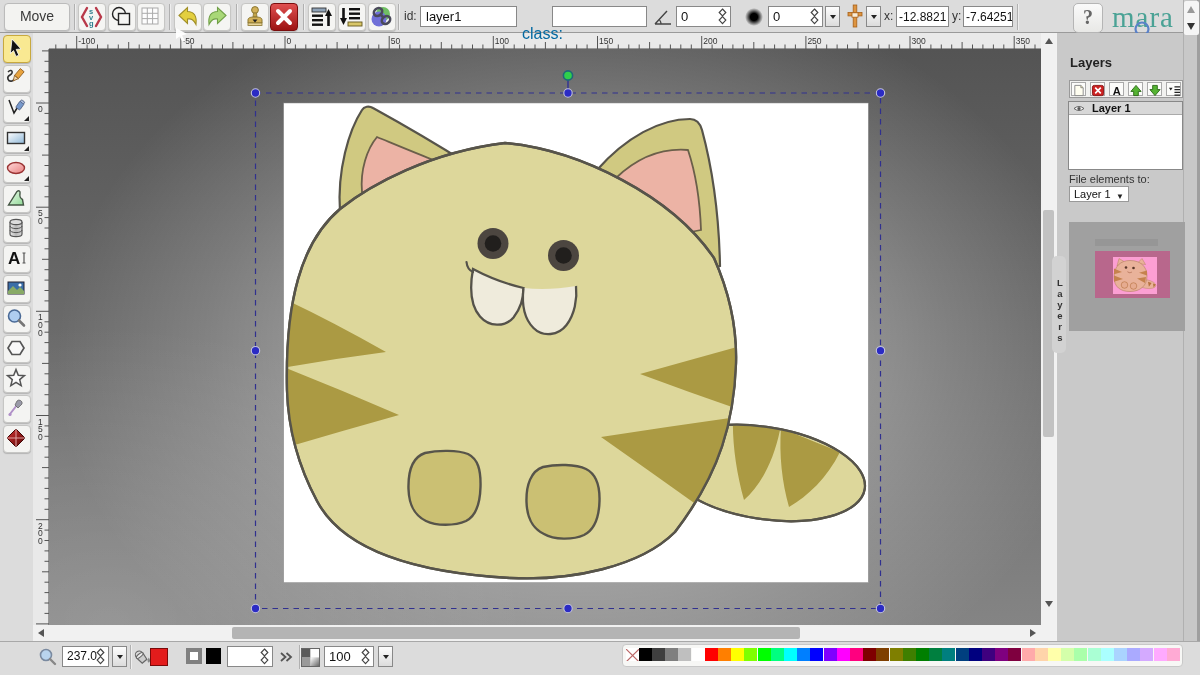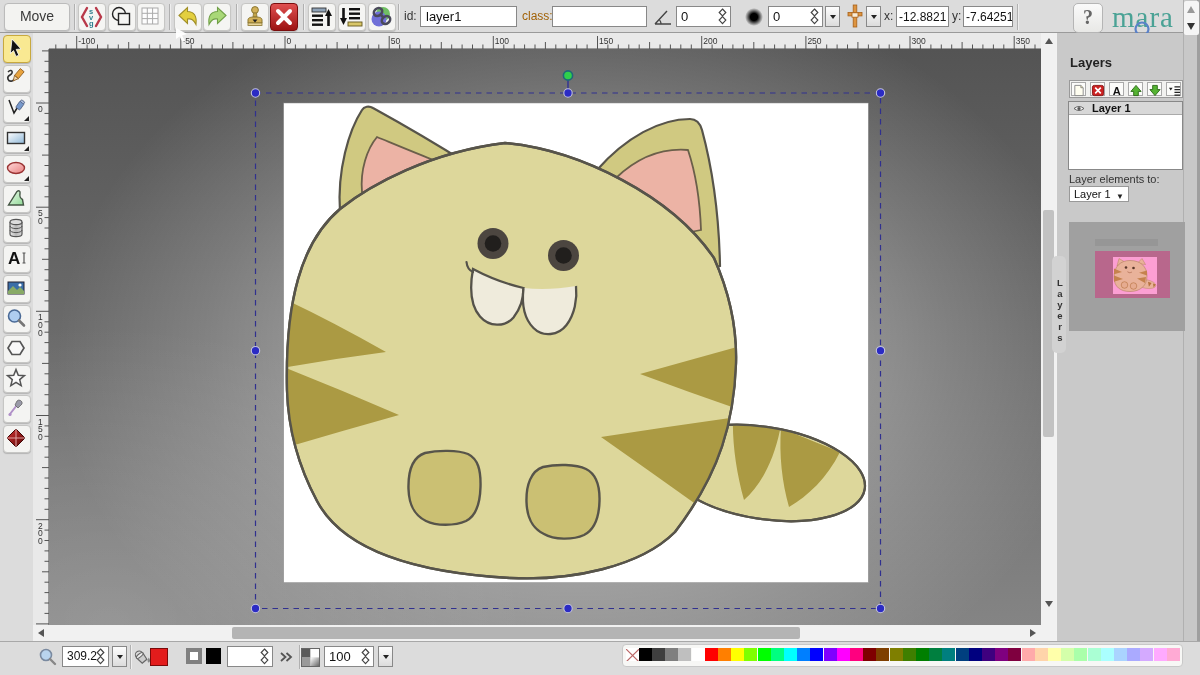--- a/index.html
+++ b/index.html
@@ -169,21 +169,21 @@
         <circle cx="10" cy="15" r="7.5" fill="#7070d8"></circle>
         <g fill="none" stroke="#4a4a5a" stroke-width="2.6">
           <ellipse cx="9" cy="8" rx="4.5" ry="3.6" transform="rotate(-40 9 8)"></ellipse>
           <ellipse cx="17" cy="16" rx="4.5" ry="3.6" transform="rotate(-40 17 16)"></ellipse>
           <line x1="11.5" y1="10.5" x2="14.5" y2="13.5"></line>
         </g>
       </svg></div>
     <div style="position:absolute;left:398px;top:4px;width:1px;height:26px;background:#b0b0b0;border-right:1px solid #eee"></div>
     <span style="position:absolute;left:404px;top:9px;font-size:12px;color:#333">id:</span>
     <div style="position:absolute;left:420px;top:6px;width:97px;height:21px;background:#fff;border:1px solid #888;box-sizing:border-box;font-size:13px;color:#111;padding:2px 0 0 5px">layer1</div>
-    <span style="position:absolute;left:522px;top:9px;font-size:12px;color:#a16207">class:</span>
+    <span style="position:absolute;left:522px;top:25px;font-size:16px;color:#0369a1">class:</span>
     <div style="position:absolute;left:552px;top:6px;width:95px;height:21px;background:#fff;border:1px solid #888;box-sizing:border-box"></div>
     <svg width="20" height="20" style="position:absolute;left:653px;top:7px">
       <path d="M2,17 L18,17 M2,17 L14,4" stroke="#444" stroke-width="1.4" fill="none"></path>
       <path d="M8,17 A7,7 0 0 0 6.5,12.8" stroke="#444" stroke-width="1.2" fill="none"></path>
     </svg>
     <div style="position:absolute;left:676px;top:6px;width:55px;height:21px;background:#fff;border:1px solid #888;box-sizing:border-box;overflow:hidden">
       <span style="position:absolute;left:4px;top:2px;font-size:13px;color:#111;white-space:nowrap">0</span>
       <svg width="9" height="17" style="position:absolute;right:3px;top:1px">
         <path d="M4.5,1 L7.8,4.5 L4.5,8 L1.2,4.5 Z" fill="none" stroke="#444" stroke-width="1.2"></path>
         <path d="M4.5,8.6 L7.8,12.1 L4.5,15.6 L1.2,12.1 Z" fill="none" stroke="#444" stroke-width="1.2"></path>
@@ -399,21 +399,21 @@
         <path d="M2,4 l4,0 l-2,3 Z" fill="#222"></path>
         <path d="M8,3 h6 M8,6 h6 M8,9 h6 M8,12 h6" stroke="#222" stroke-width="1.4"></path>
       </svg></div>
     <div style="position:absolute;left:1068px;top:101px;width:115px;height:69px;background:#fff;border:1px solid #888;box-sizing:border-box"></div>
     <div style="position:absolute;left:1069px;top:102px;width:113px;height:12px;background:#d8d8d8;border-bottom:1px solid #aaa"></div>
     <svg width="12" height="9" style="position:absolute;left:1073px;top:104px">
       <path d="M1,4.5 Q6,0.5 11,4.5 Q6,8.5 1,4.5 Z" fill="#f8f8f8" stroke="#555" stroke-width="0.9"></path>
       <circle cx="6" cy="4.5" r="1.6" fill="#555"></circle>
     </svg>
     <div style="position:absolute;left:1092px;top:102px;font-size:11px;font-weight:bold;color:#111">Layer 1</div>
-    <div style="position:absolute;left:1069px;top:173px;font-size:11px;color:#333">Layer elements to:</div>
+    <div style="position:absolute;left:1069px;top:173px;font-size:11px;color:#333">File elements to:</div>
     <div style="position:absolute;left:1069px;top:186px;width:60px;height:16px;background:#fff;border:1px solid #999;box-sizing:border-box;font-size:11px;color:#111;padding-left:4px;line-height:14px">Layer 1<span style="position:absolute;right:4px;top:3px;font-size:8px;color:#222">▼</span></div>
     <div style="position:absolute;left:1069px;top:222px;width:116px;height:109px;background:#a0a0a0"></div>
     <div style="position:absolute;left:1095px;top:239px;width:63px;height:7px;background:#969696"></div>
     <div style="position:absolute;left:1095px;top:251px;width:75px;height:47px;background:#b8678c"></div>
     <div style="position:absolute;left:1113px;top:257px;width:44px;height:37px;background:#fc9fd3"></div>
     <svg width="46" height="38" viewBox="0 0 46 38" style="position:absolute;left:1112px;top:257px">
 <path d="M5,9 L7,1.5 L12,4.5 Z" fill="#e9b29a" stroke="#b5805f" stroke-width="0.5"></path>
 <path d="M25,6.5 L30,1.5 L33.5,7.5 Z" fill="#e9b29a" stroke="#b5805f" stroke-width="0.5"></path>
 <ellipse cx="34" cy="27" rx="10" ry="4.3" transform="rotate(10 34 27)" fill="#e9b29a" stroke="#b5805f" stroke-width="0.4"></ellipse>
 <path d="M30,23.5 l3.6,1 -2.7,4.3 Z M36,24.8 l3.6,1.1 -2.7,3.9 Z M41,26.5 l2.8,1 -2.2,3 Z" fill="#b5713f"></path>
@@ -424,21 +424,21 @@
 <path d="M15.5,14.5 q2,2.4 4.3,0.3" fill="none" stroke="#c08268" stroke-width="1.1"></path>
 <circle cx="12.5" cy="28" r="3.3" fill="#e6ab90" stroke="#b5713f" stroke-width="0.6"></circle>
 <circle cx="21.5" cy="29" r="3.3" fill="#e6ab90" stroke="#b5713f" stroke-width="0.6"></circle>
 </svg>
 <div style="position:absolute;left:0;top:641px;width:1200px;height:34px;background:#dcdcdc;border-top:1px solid #a8a8a8;box-sizing:border-box"></div>
     <svg width="20" height="20" style="position:absolute;left:38px;top:647px">
       <circle cx="8" cy="8" r="5.5" fill="#b9d4ee" stroke="#7a8aa0" stroke-width="1.6"></circle>
       <line x1="12" y1="12" x2="17" y2="17" stroke="#888" stroke-width="2.4" stroke-linecap="round"></line>
     </svg>
     <div style="position:absolute;left:62px;top:646px;width:47px;height:21px;background:#fff;border:1px solid #888;box-sizing:border-box;overflow:hidden">
-      <span style="position:absolute;left:4px;top:2px;font-size:12px;color:#111;white-space:nowrap">309.2</span>
+      <span style="position:absolute;left:4px;top:2px;font-size:12px;color:#111;white-space:nowrap">237.0</span>
       <svg width="9" height="17" style="position:absolute;right:3px;top:1px">
         <path d="M4.5,1 L7.8,4.5 L4.5,8 L1.2,4.5 Z" fill="none" stroke="#444" stroke-width="1.2"></path>
         <path d="M4.5,8.6 L7.8,12.1 L4.5,15.6 L1.2,12.1 Z" fill="none" stroke="#444" stroke-width="1.2"></path>
       </svg>
     </div>
     <div style="position:absolute;left:112px;top:646px;width:15px;height:21px;background:linear-gradient(#fdfdfd,#dcdcdc);border:1px solid #888;box-sizing:border-box">
       <div style="position:absolute;left:3.5px;top:8px;width:0;height:0;border-left:3.5px solid transparent;border-right:3.5px solid transparent;border-top:4.5px solid #222"></div>
     </div>
     <div style="position:absolute;left:130px;top:645px;width:1px;height:24px;background:#b0b0b0;border-right:1px solid #eee"></div>
     <svg width="22" height="20" style="position:absolute;left:132px;top:647px">

